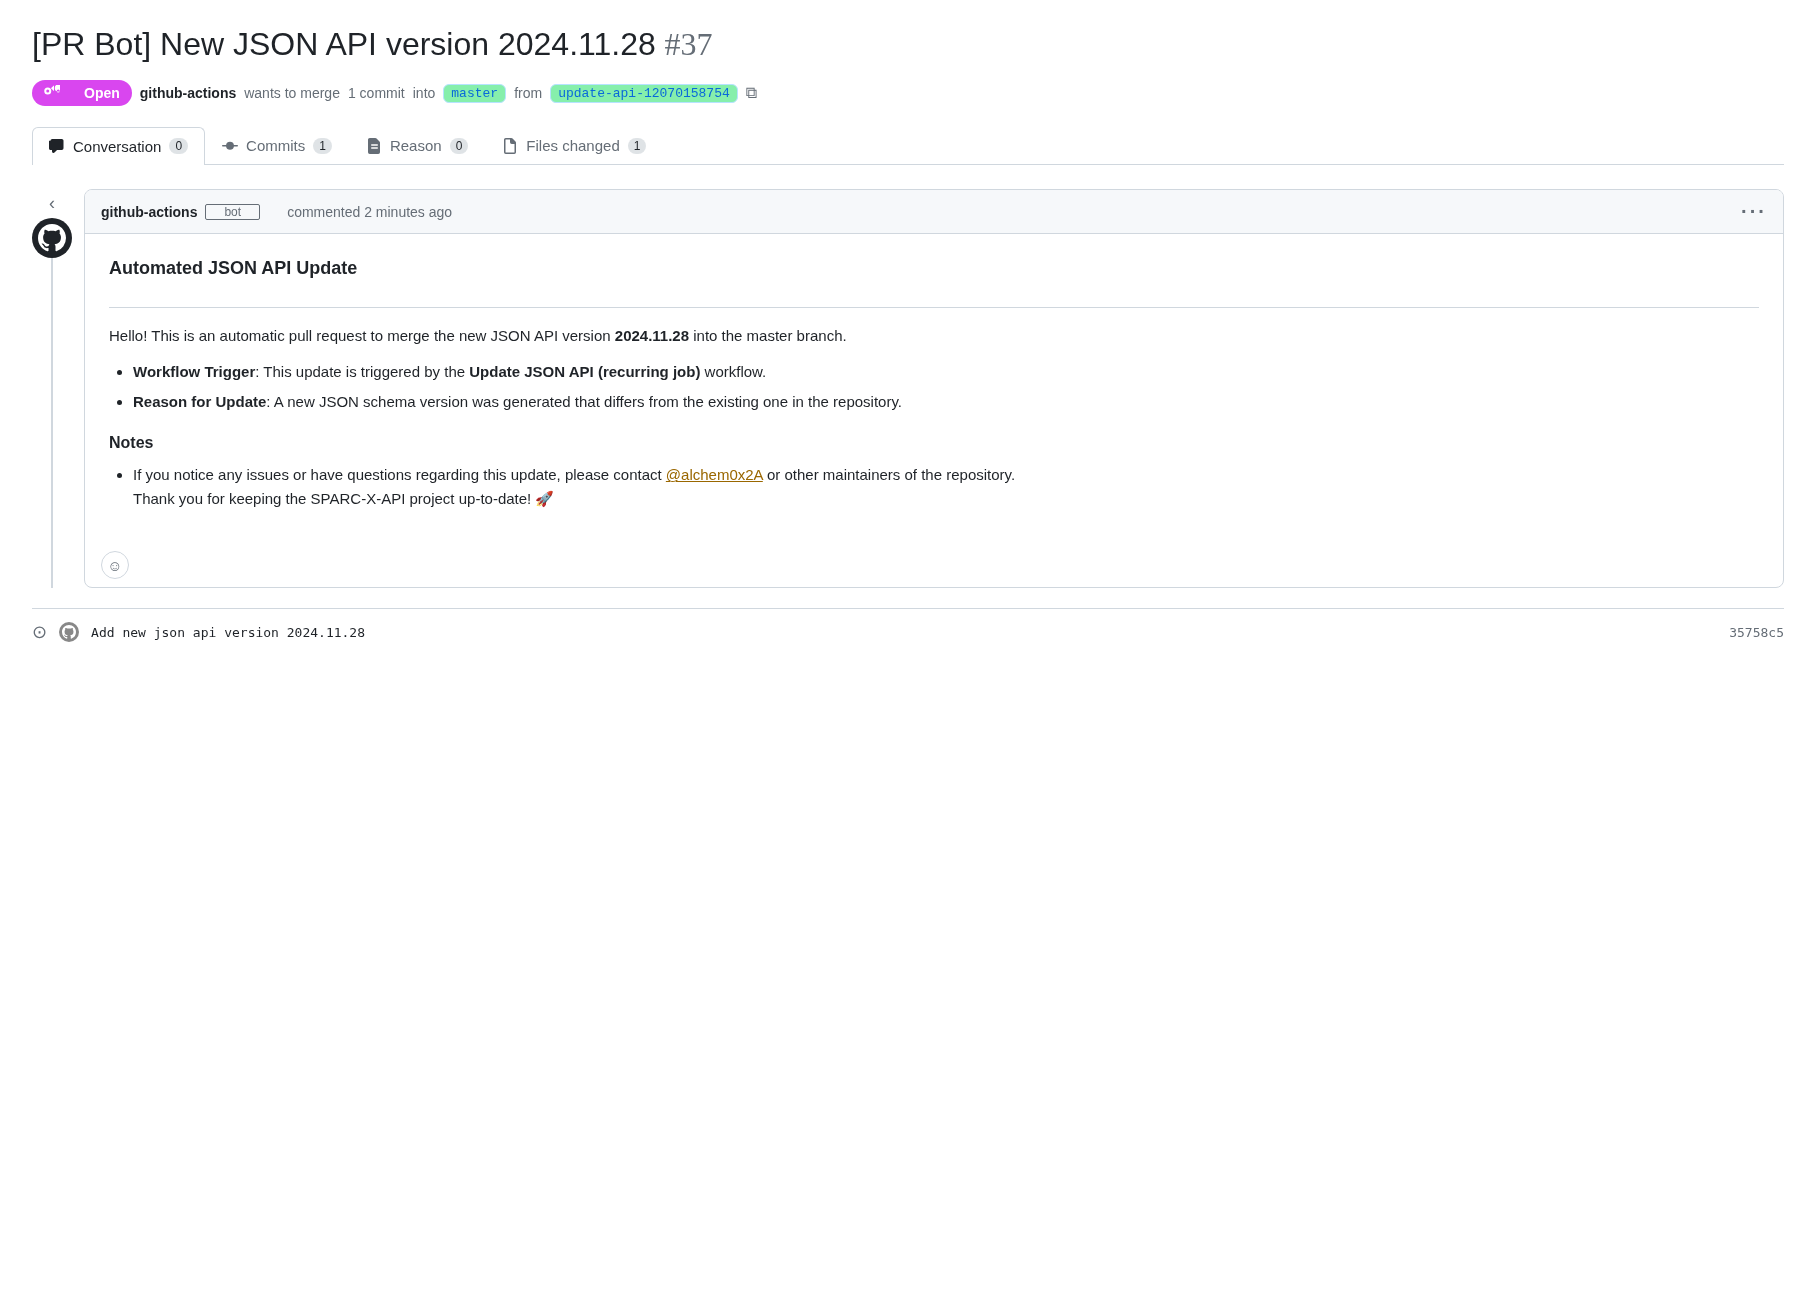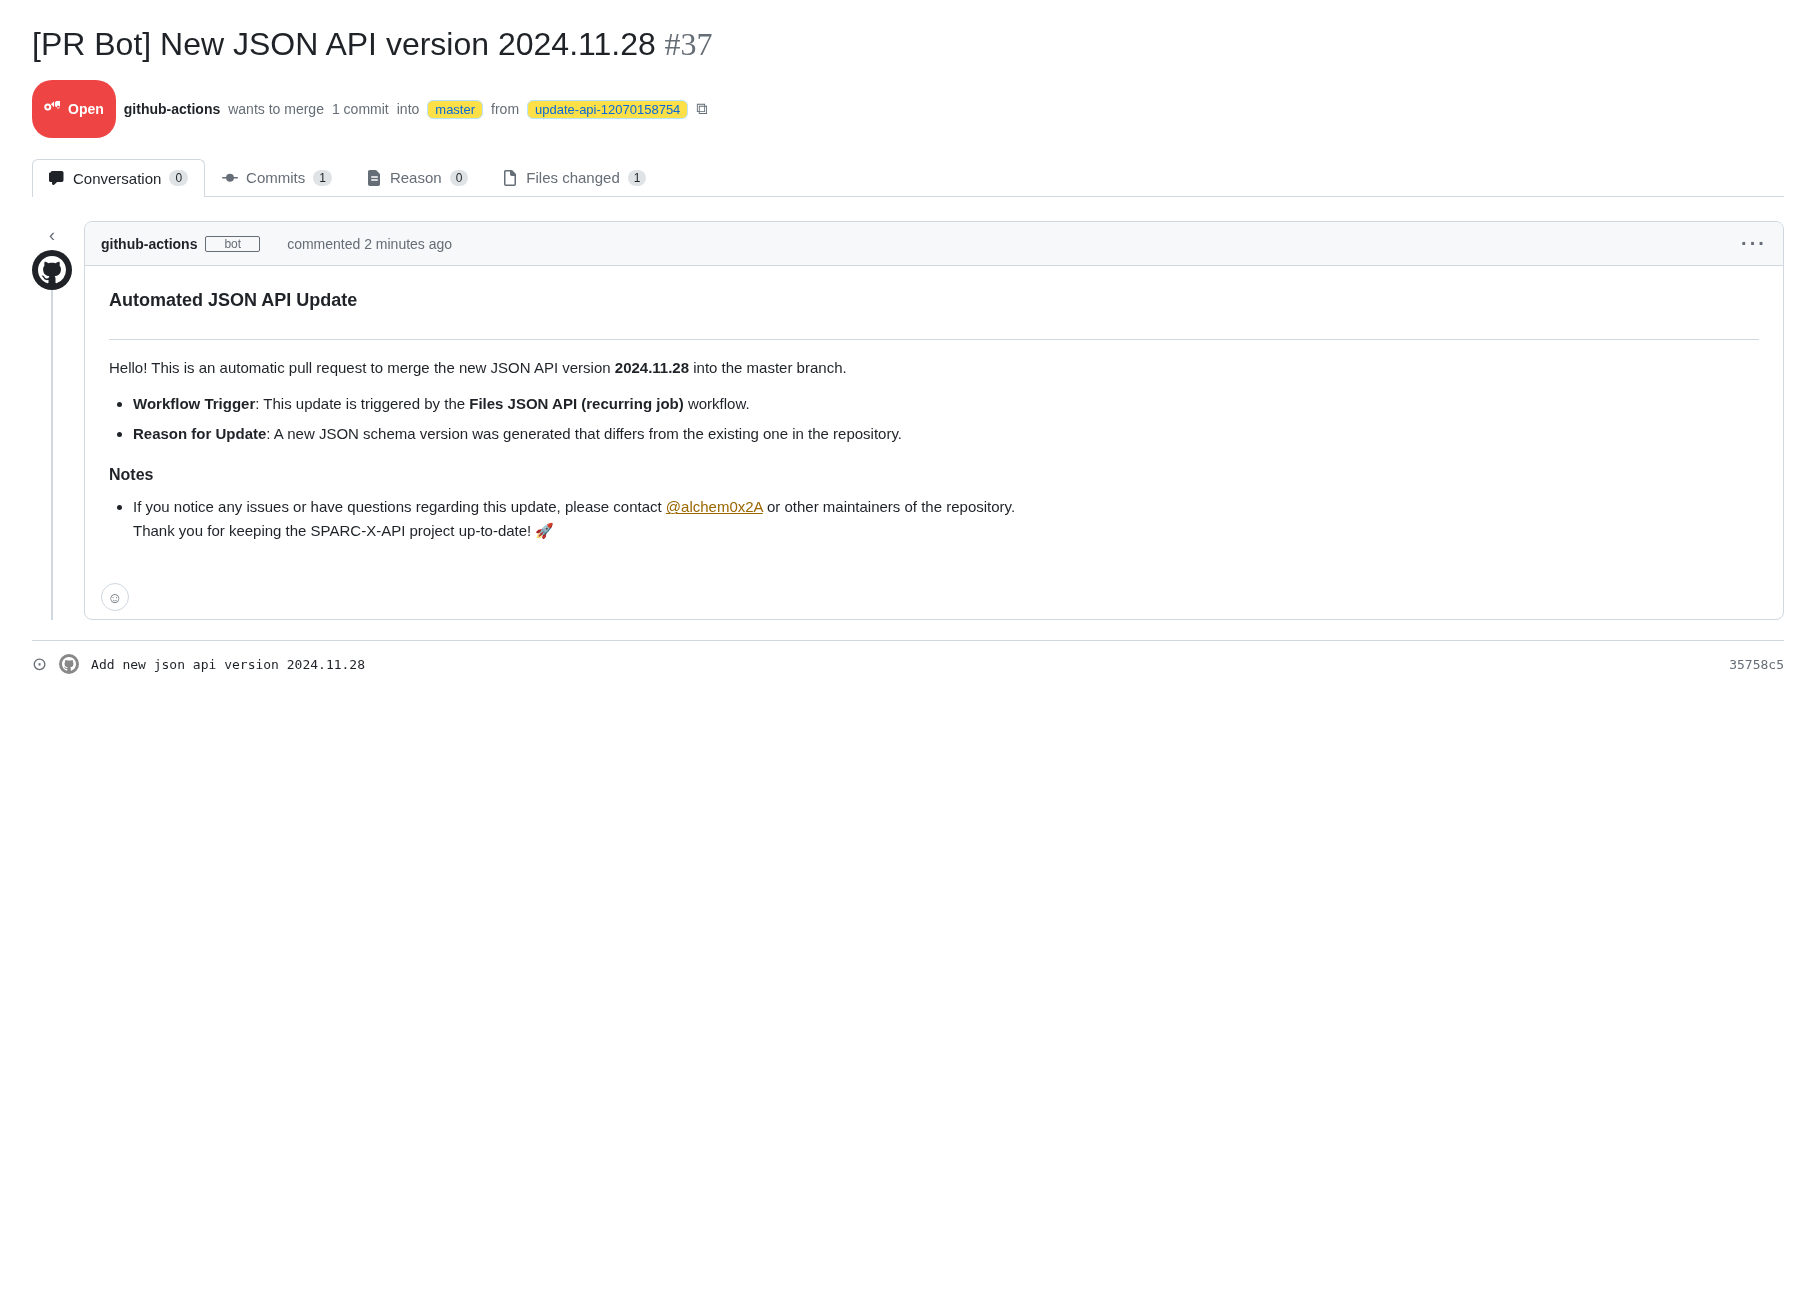--- a/index.html
+++ b/index.html
@@ -31,45 +31,45 @@
       align-items: center;
       gap: 8px;
       margin-bottom: 20px;
       font-size: 14px;
       color: #656d76;
       flex-wrap: wrap;
     }
     .open-badge {
       display: inline-flex;
       align-items: center;
-      gap: 8px;
-      background: #ef4444;
+      gap: 24px;
+      background: #d946ef;
       color: #ffffff;
       font-weight: 600;
       font-size: 14px;
-      padding: 21px 12px;
+      padding: 5px 12px;
       border-radius: 20px;
     }
     .open-badge svg {
       width: 16px;
       height: 16px;
       fill: #ffffff;
     }
     .pr-meta strong {
       color: #1f2328;
     }
     .branch-tag {
       display: inline-block;
-      background: #fde047;
+      background: #86efac;
       color: #0969da;
       border: 1px solid #b6e3ff;
       border-radius: 6px;
       padding: 1px 7px;
       font-size: 13px;
-      font-family: Liberation Sans, sans-serif;
+      font-family: Liberation Mono, monospace;
     }
     .copy-icon {
       cursor: pointer;
       color: #656d76;
       font-size: 16px;
       display: inline-flex;
       align-items: center;
     }
 
     
@@ -371,21 +371,21 @@
     </div>
     <div class="comment-body">
       <h2>Automated JSON API Update</h2>
       <p>
         <span>Hello! This is an automatic pull request to merge the new JSON API version</span>
         <strong>2024.11.28</strong>
         <span>into the master branch.</span>
       </p>
       <ul>
         <li>
-          <strong>Workflow Trigger</strong>: This update is triggered by the <strong>Files JSON API (recurring job)</strong> workflow.
+          <strong>Workflow Trigger</strong>: This update is triggered by the <strong>Update JSON API (recurring job)</strong> workflow.
         </li>
         <li>
           <strong>Reason for Update</strong>: A new JSON schema version was generated that differs from the existing one in the repository.
         </li>
       </ul>
       <h3>Notes</h3>
       <ul>
         <li>
           If you notice any issues or have questions regarding this update, please contact <a href="#">@alchem0x2A</a> or other maintainers of the repository.<br>
           Thank you for keeping the SPARC-X-API project up-to-date! 🚀

